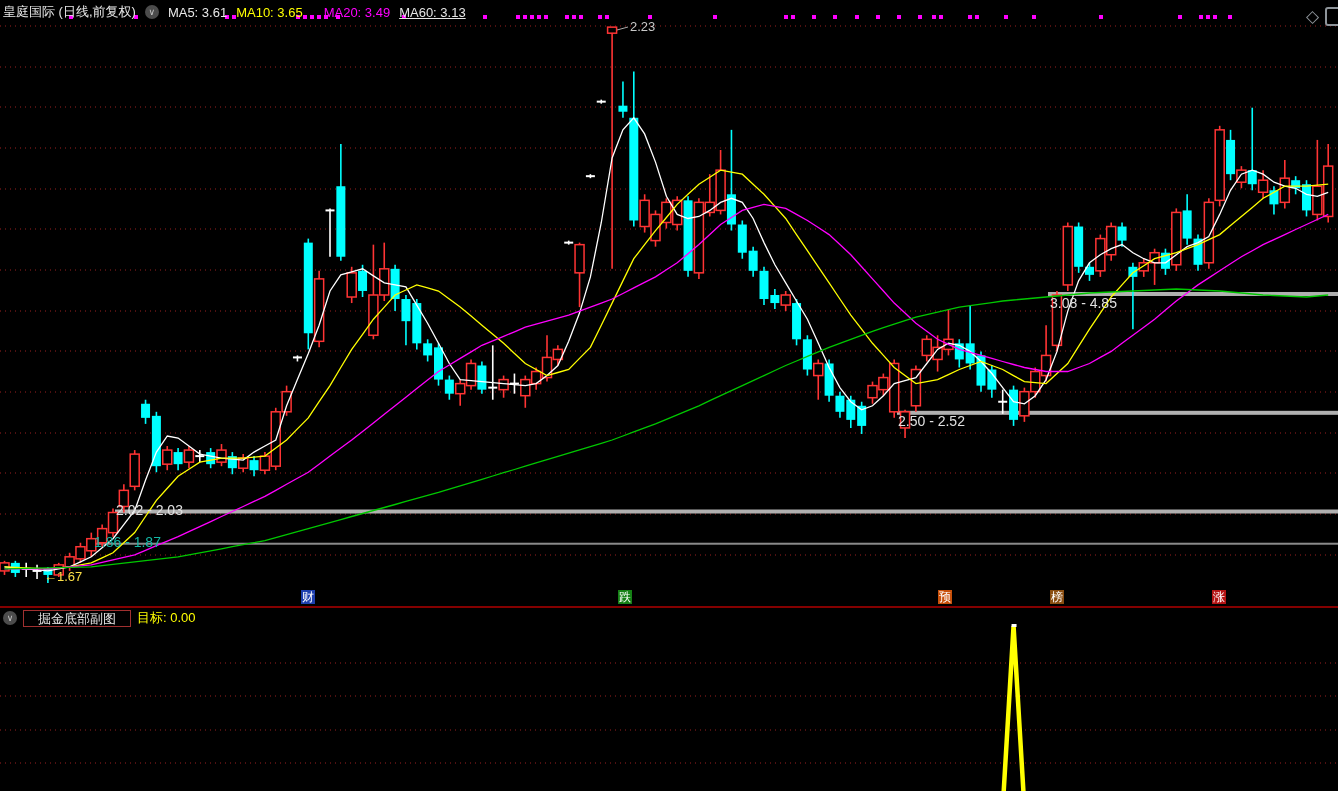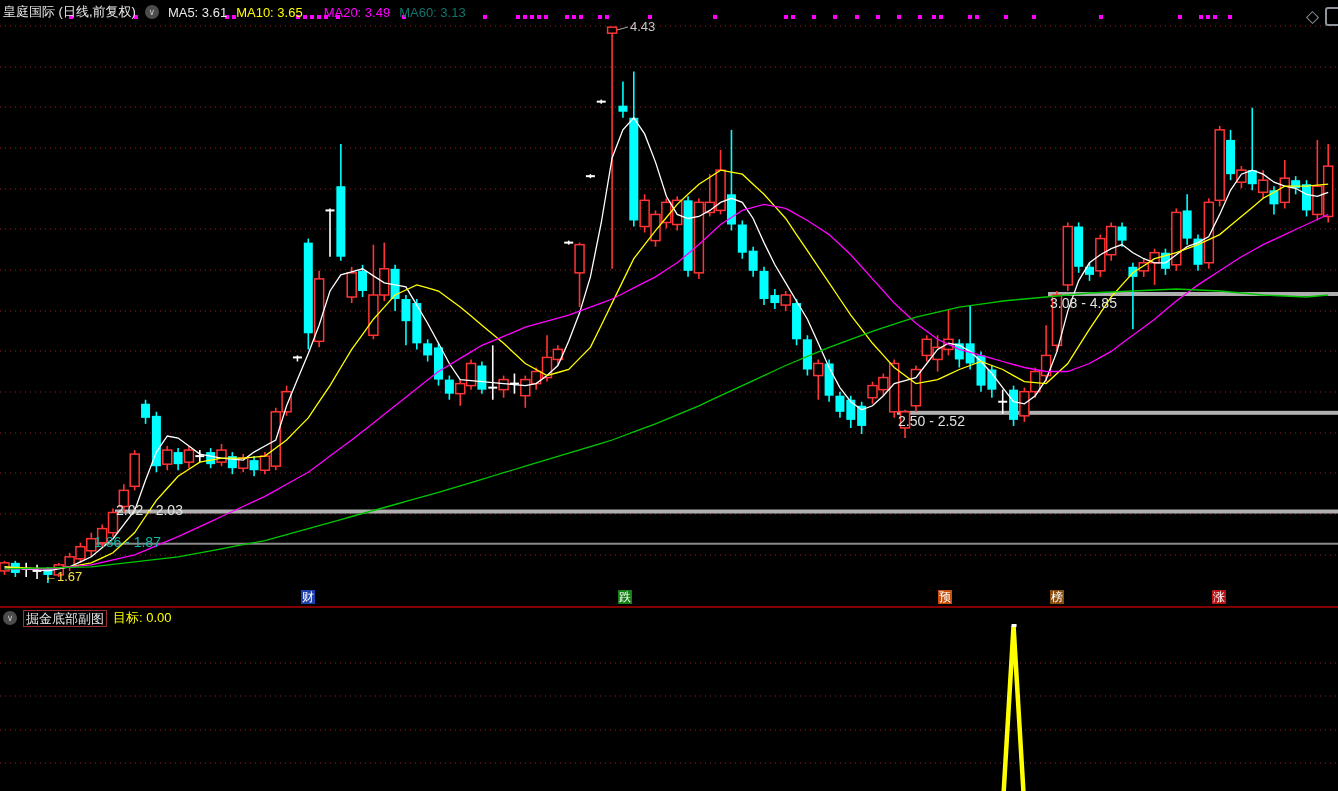--- a/index.html
+++ b/index.html
@@ -6,24 +6,24 @@
   #app{position:relative;width:1338px;height:791px;background:#000;overflow:hidden;
        font-family:"Liberation Sans",sans-serif;}
   #chart{position:absolute;left:0;top:0;z-index:1;}
   #overlays{position:absolute;left:0;top:0;width:100%;height:100%;z-index:2;pointer-events:none;}
   .hdr{position:absolute;top:3px;left:3px;z-index:3;display:flex;align-items:center;gap:9px;
        font-size:13px;white-space:nowrap;}
   .hdr .title{color:#e8e8e8;}
   .circ{display:inline-flex;width:14px;height:14px;border-radius:50%;background:#4c4c4c;
         color:#c8c8c8;font-size:9px;line-height:14px;justify-content:center;align-items:center;
         pointer-events:auto;}
-  .ma5{color:#e8e8e8;} .ma10{color:#ffff00;} .ma20{color:#ff00ff;padding-left:12px;} .ma60{color:#0f766e;}
+  .ma5{color:#e8e8e8;} .ma10{color:#ffff00;} .ma20{color:#ff00ff;padding-left:12px;} .ma60{color:#e5e5e5;text-decoration:underline;}
   .subhdr{position:absolute;top:609px;left:3px;z-index:3;display:flex;align-items:center;gap:6px;
           font-size:13px;white-space:nowrap;}
-  .subname{color:#e8e8e8;border:1px solid #a03030;padding:0 2px;line-height:15px;}
+  .subname{color:#e8e8e8;border:1px solid #a03030;padding:0 14px;line-height:15px;}
   .subtarget{color:#ffff00;}
   .cornericons{position:absolute;top:6px;left:1306px;z-index:3;display:flex;gap:6px;align-items:center;}
   .diamond{color:#8e949a;font-size:17px;line-height:17px;}
   .winbox{width:12px;height:15px;border:2px solid #8e949a;border-radius:3px;margin-top:1px;}
   .tag{position:absolute;top:590px;z-index:2;color:#fff;font-size:12px;line-height:14px;
        padding:0 1px;}
   .lvl-label{position:absolute;z-index:2;color:#e0e0e0;font-size:14px;line-height:15px;}
   .anno{position:absolute;z-index:2;font-size:13px;line-height:14px;}
 </style>
 </head>
@@ -381,21 +381,21 @@
     <span class="circ">∨</span>
     <span class="subname">掘金底部副图</span>
     <span class="subtarget">目标: 0.00</span>
   </div>
 
   <div id="overlays">
       <div class="lvl-label" style="position: absolute; left: 116px; top: 503px; color: rgb(224, 224, 224); font-size: 14px; text-align: center;">2.02 - 2.03</div>
       <div class="lvl-label" style="position: absolute; left: 94px; top: 535px; color: #14b8a6; font-size: 14px;">1.86 - 1.87</div>
       <div class="lvl-label" style="position: absolute; left: 898px; top: 414px; color: rgb(224, 224, 224); font-size: 14px;">2.50 - 2.52</div>
       <div class="lvl-label" style="position: absolute; left: 1050px; top: 296px; color: rgb(224, 224, 224); font-size: 14px;">3.08 - 4.85</div>
-      <div class="anno" style="position: absolute; left: 630px; top: 20px; color: rgb(200, 200, 200); font-size: 13px;">4.43</div>
+      <div class="anno" style="position: absolute; left: 630px; top: 20px; color: rgb(200, 200, 200); font-size: 13px;">2.23</div>
       <div class="anno" style="position: absolute; left: 44px; top: 570px; color: #fde047; font-size: 13px;">←1.67</div>
       <div class="tag" style="position: absolute; left: 301px; top: 590px; background: rgb(30, 63, 174); color: rgb(255, 255, 255); font-size: 12px; line-height: 14px; padding: 0px 1px;">财</div>
       <div class="tag" style="position: absolute; left: 618px; top: 590px; background: rgb(21, 128, 21); color: rgb(255, 255, 255); font-size: 12px; line-height: 14px; padding: 0px 1px;">跌</div>
       <div class="tag" style="position: absolute; left: 938px; top: 590px; background: rgb(200, 80, 10); color: rgb(255, 255, 255); font-size: 12px; line-height: 14px; padding: 0px 1px;">预</div>
       <div class="tag" style="position: absolute; left: 1050px; top: 590px; background: rgb(138, 77, 16); color: rgb(255, 255, 255); font-size: 12px; line-height: 14px; padding: 0px 1px;">榜</div>
       <div class="tag" style="position: absolute; left: 1212px; top: 590px; background: rgb(180, 20, 20); color: rgb(255, 255, 255); font-size: 12px; line-height: 14px; padding: 0px 1px;">涨</div>
     </div>
 </div>
 
 </body></html>

